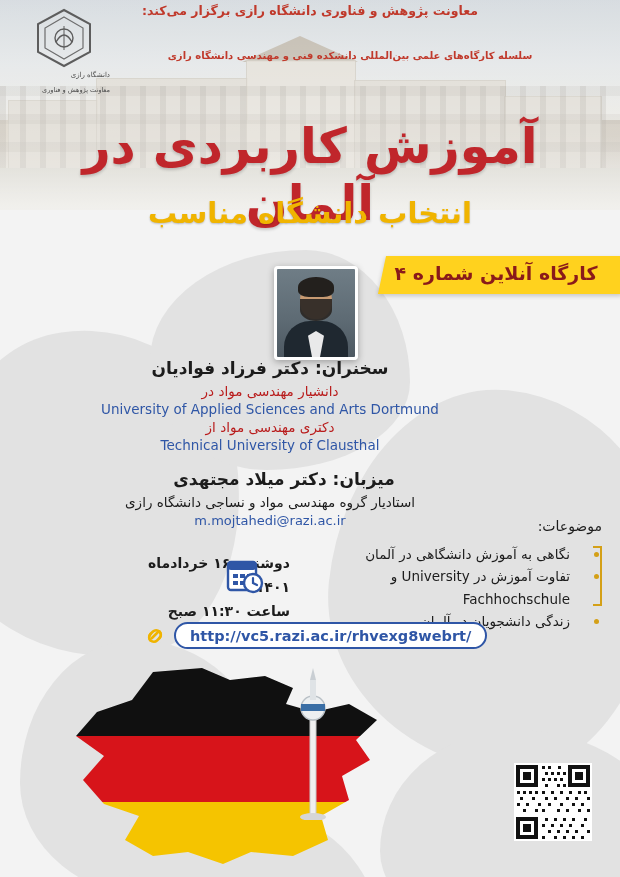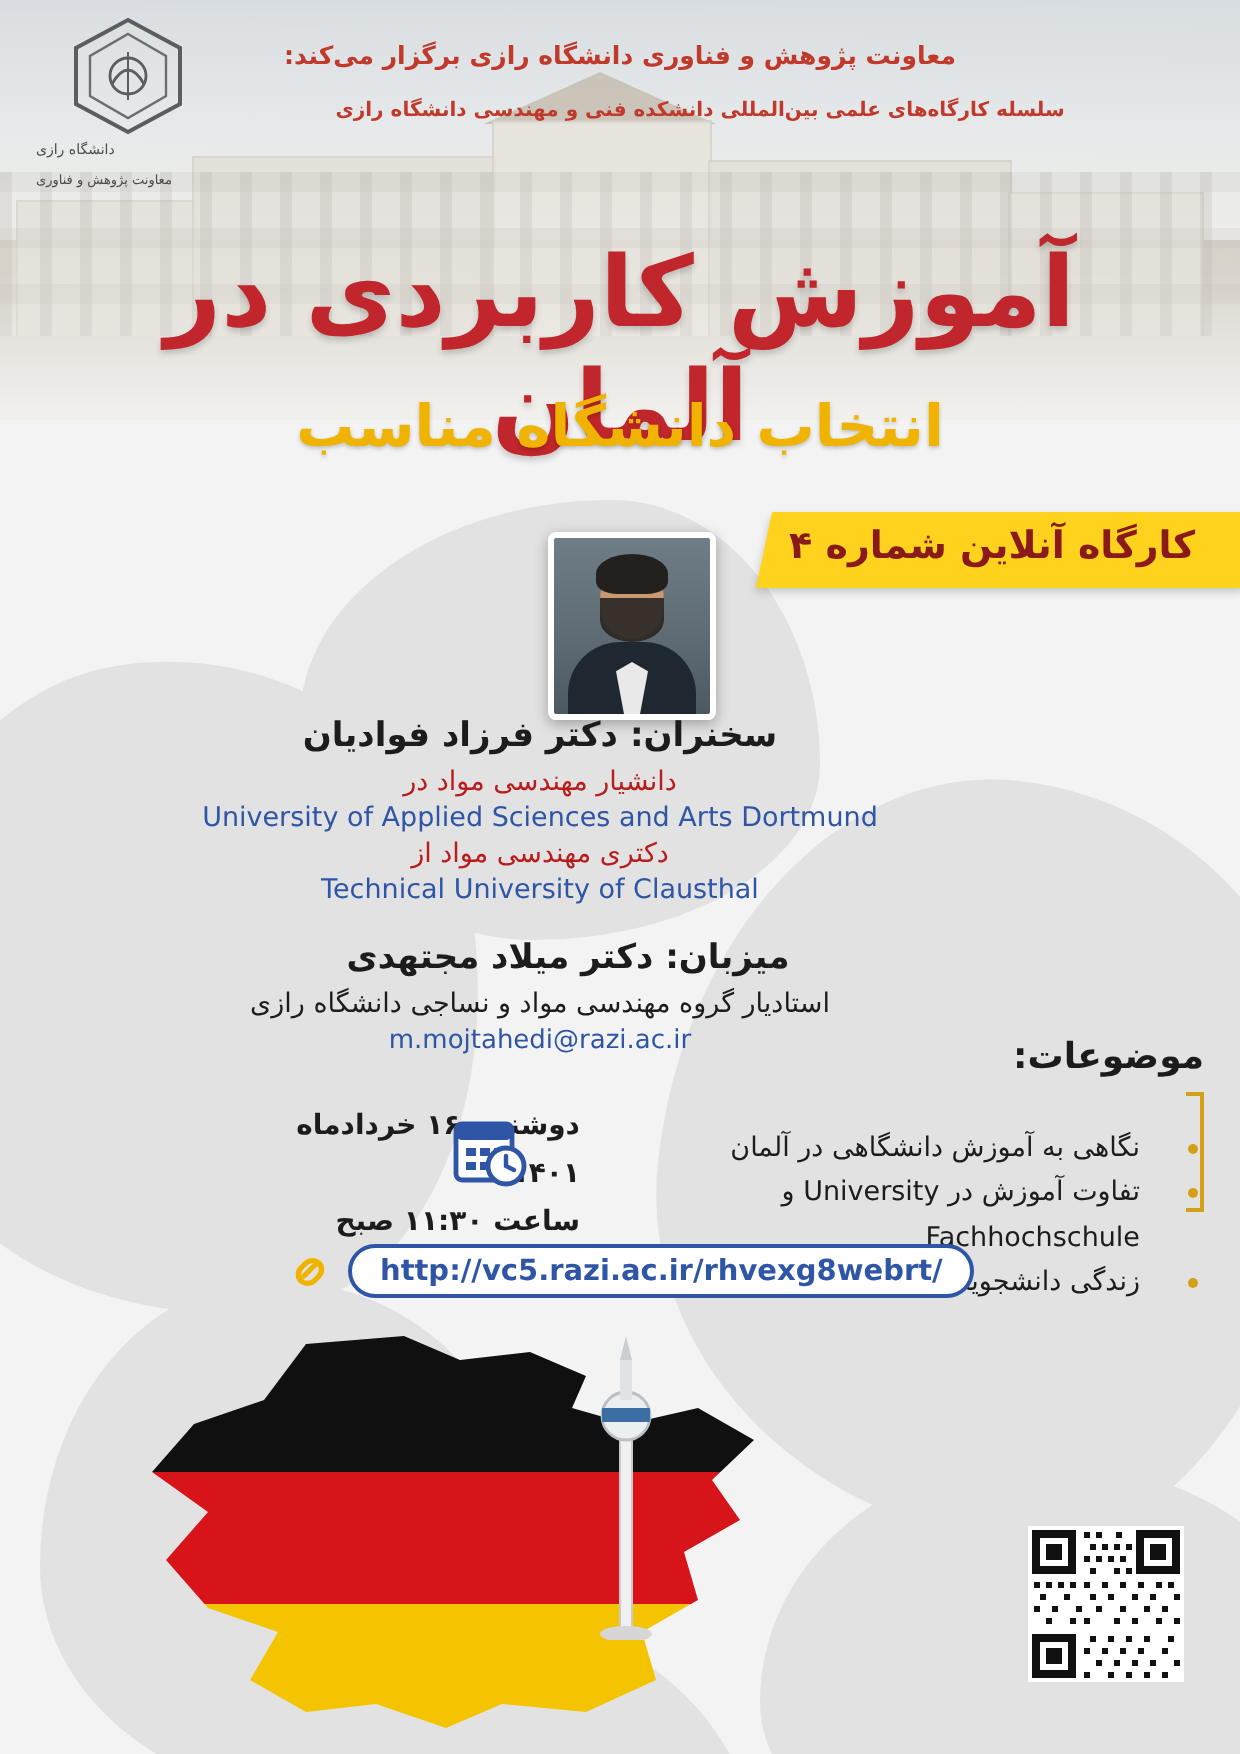--- a/index.html
+++ b/index.html
@@ -101,28 +101,28 @@
 
   
   .hdr-line1, .hdr-line2 {
     position: absolute;
     left: 0; width: 620px;
     text-align: center;
     color: #c0392b;
     font-weight: bold;
     direction: rtl;
   }
-  .hdr-line1 { top: 20px; font-size: 12.5px; letter-spacing: .2px; }
+  .hdr-line1 { top: 3px; font-size: 12.5px; letter-spacing: .2px; }
   .hdr-line2 { top: 50px; font-size: 10px; padding-left: 40px; }
 
   .logo {
     position: absolute;
     left: 18px; top: 8px;
     width: 92px; height: 104px;
-    text-align: left;
+    text-align: right;
     color: #5b5b5b;
   }
   .logo-emblem {
     width: 60px; height: 60px;
     margin: 0 auto;
   }
   .logo-t1, .logo-t2 {
     font-size: 7px;
     color: #4a4a4a;
     margin-top: 3px;
@@ -256,22 +256,22 @@
 
   
   .topics {
     position: absolute;
     right: 18px; top: 518px;
     width: 300px;
     text-align: right;
     direction: rtl;
   }
   .topics-title {
-    font-size: 18px; font-weight: bold; color: #1c1c1c;
-    margin-bottom: 24px;
+    font-size: 14px; font-weight: normal; color: #1c1c1c;
+    margin-bottom: 9px;
   }
   .topic-item {
     position: relative;
     font-size: 13.5px;
     color: #1c1c1c;
     line-height: 1.65;
     padding-right: 32px;
   }
   .topic-item:before {
     content: "";

